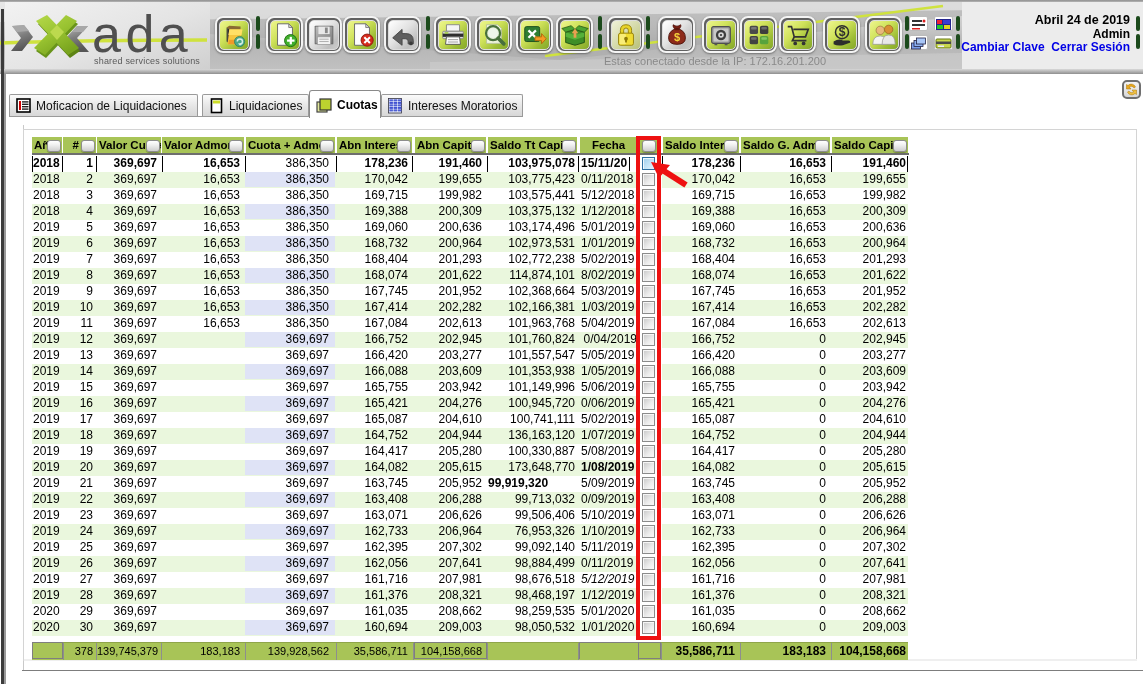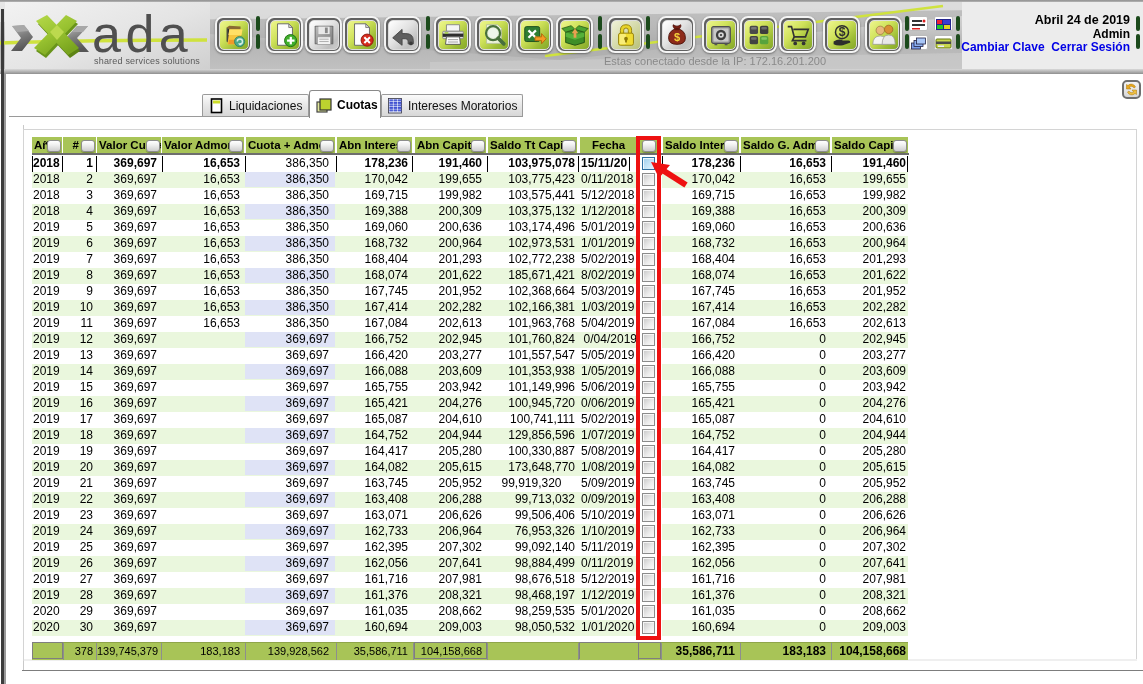--- a/index.html
+++ b/index.html
@@ -357,20 +357,31 @@
       <div class="sep2" style="left:1136px;"></div>
   <div id="iptxt">Estas conectado desde la IP: 172.16.201.200</div>
   <div id="dt1">Abril 24 de 2019</div>
   <div id="dt2">Admin</div>
   <div id="dt3">Cambiar Clave&nbsp; Cerrar Sesión</div>
 </div>
 <div id="band"></div>
 <div id="wbl1"></div>
 <div id="wbl2"></div>
 
+<div class="tab" style="left:9px;width:189px;">
+  <svg width="16" height="16" viewBox="0 0 16 16">
+    <rect x="1" y="1" width="13" height="13" fill="#fff" stroke="#000" stroke-width="1.6"></rect>
+    <rect x="3" y="3" width="2" height="9" fill="#c00"></rect>
+    <rect x="6" y="3.2" width="6.5" height="1.4" fill="#222"></rect>
+    <rect x="6" y="5.6" width="6.5" height="1.4" fill="#222"></rect>
+    <rect x="6" y="8.0" width="6.5" height="1.4" fill="#222"></rect>
+    <rect x="6" y="10.4" width="6.5" height="1.4" fill="#222"></rect>
+  </svg>
+  <div class="lbl">Moficacion de Liquidaciones</div>
+</div>
 <div class="tab" style="left:202px;width:107px;">
   <svg width="16" height="16" viewBox="0 0 16 16">
     <rect x="2.5" y="1" width="10" height="13.5" fill="#fff" stroke="#000" stroke-width="1.6"></rect>
     <rect x="4" y="2.5" width="7" height="3" fill="#cddd28"></rect>
   </svg>
   <div class="lbl">Liquidaciones</div>
 </div>
 <div class="tab" style="left:381px;width:142px;">
   <svg width="17" height="16" viewBox="0 0 17 16">
     <rect x="0.5" y="0.5" width="13" height="14.5" fill="#e8eef8" stroke="#334" stroke-width="0.8"></rect>
@@ -586,21 +597,21 @@
       <div style="position:absolute;left:213px;top:0;width:90px;height:15px;background:#dfe3f6;"></div>
       <div style="position:absolute;left:605px;top:0;width:25px;height:16px;background:#fff;"></div>
       <div class="cb" style="left:610px;top:1px;"></div>
       <div class="c" style="left:0px;width:30px;text-align:left;padding-left:1px;">2019</div>
       <div class="c" style="left:31px;width:33px;text-align:right;padding-right:3px;">8</div>
       <div class="c" style="left:65px;width:64px;text-align:right;padding-right:4px;">369,697</div>
       <div class="c" style="left:130px;width:82px;text-align:right;padding-right:4px;">16,653</div>
       <div class="c" style="left:214px;width:89px;text-align:right;padding-right:6px;">386,350</div>
       <div class="c" style="left:305px;width:75px;text-align:right;padding-right:4px;">168,074</div>
       <div class="c" style="left:383px;width:71px;text-align:right;padding-right:4px;">201,622</div>
-      <div class="c" style="left:456px;width:89px;text-align:right;padding-right:2px;">185,671,421</div>
+      <div class="c" style="left:456px;width:89px;text-align:right;padding-right:2px;">114,874,101</div>
       <div class="c" style="left:548px;width:57px;text-align:left;padding-left:1px;">8/02/2019</div>
       <div class="c" style="left:631px;width:76px;text-align:right;padding-right:4px;">168,074</div>
       <div class="c" style="left:709px;width:89px;text-align:right;padding-right:4px;">16,653</div>
       <div class="c" style="left:800px;width:76px;text-align:right;padding-right:2px;">201,622</div>
     </div>
 <div class="row" style="top:284px;background:#ffffff;">
       <div style="position:absolute;left:213px;top:0;width:90px;height:15px;background:#ffffff;"></div>
       <div style="position:absolute;left:605px;top:0;width:25px;height:16px;background:#fff;"></div>
       <div class="cb" style="left:610px;top:1px;"></div>
       <div class="c" style="left:0px;width:30px;text-align:left;padding-left:1px;">2019</div>
@@ -749,21 +760,21 @@
 <div class="row" style="top:428px;background:#eaf7dd;">
       <div style="position:absolute;left:213px;top:0;width:90px;height:15px;background:#dfe3f6;"></div>
       <div style="position:absolute;left:605px;top:0;width:25px;height:16px;background:#fff;"></div>
       <div class="cb" style="left:610px;top:1px;"></div>
       <div class="c" style="left:0px;width:30px;text-align:left;padding-left:1px;">2019</div>
       <div class="c" style="left:31px;width:33px;text-align:right;padding-right:3px;">18</div>
       <div class="c" style="left:65px;width:64px;text-align:right;padding-right:4px;">369,697</div>
       <div class="c" style="left:214px;width:89px;text-align:right;padding-right:6px;">369,697</div>
       <div class="c" style="left:305px;width:75px;text-align:right;padding-right:4px;">164,752</div>
       <div class="c" style="left:383px;width:71px;text-align:right;padding-right:4px;">204,944</div>
-      <div class="c" style="left:456px;width:89px;text-align:right;padding-right:2px;">129,856,596</div>
+      <div class="c" style="left:456px;width:89px;text-align:right;padding-right:2px;">136,163,120</div>
       <div class="c" style="left:548px;width:57px;text-align:left;padding-left:1px;">1/07/2019</div>
       <div class="c" style="left:631px;width:76px;text-align:right;padding-right:4px;">164,752</div>
       <div class="c" style="left:709px;width:89px;text-align:right;padding-right:4px;">0</div>
       <div class="c" style="left:800px;width:76px;text-align:right;padding-right:2px;">204,944</div>
     </div>
 <div class="row" style="top:444px;background:#ffffff;">
       <div style="position:absolute;left:213px;top:0;width:90px;height:15px;background:#ffffff;"></div>
       <div style="position:absolute;left:605px;top:0;width:25px;height:16px;background:#fff;"></div>
       <div class="cb" style="left:610px;top:1px;"></div>
       <div class="c" style="left:0px;width:30px;text-align:left;padding-left:1px;">2019</div>
@@ -782,36 +793,36 @@
       <div style="position:absolute;left:213px;top:0;width:90px;height:15px;background:#dfe3f6;"></div>
       <div style="position:absolute;left:605px;top:0;width:25px;height:16px;background:#fff;"></div>
       <div class="cb" style="left:610px;top:1px;"></div>
       <div class="c" style="left:0px;width:30px;text-align:left;padding-left:1px;">2019</div>
       <div class="c" style="left:31px;width:33px;text-align:right;padding-right:3px;">20</div>
       <div class="c" style="left:65px;width:64px;text-align:right;padding-right:4px;">369,697</div>
       <div class="c" style="left:214px;width:89px;text-align:right;padding-right:6px;">369,697</div>
       <div class="c" style="left:305px;width:75px;text-align:right;padding-right:4px;">164,082</div>
       <div class="c" style="left:383px;width:71px;text-align:right;padding-right:4px;">205,615</div>
       <div class="c" style="left:456px;width:89px;text-align:right;padding-right:2px;">173,648,770</div>
-      <div class="c" style="left:548px;width:57px;text-align:left;padding-left:1px;">1/08/2019</div>
+      <div class="c" style="left:548px;width:57px;text-align:left;padding-left:1px;font-weight:bold;">1/08/2019</div>
       <div class="c" style="left:631px;width:76px;text-align:right;padding-right:4px;">164,082</div>
       <div class="c" style="left:709px;width:89px;text-align:right;padding-right:4px;">0</div>
       <div class="c" style="left:800px;width:76px;text-align:right;padding-right:2px;">205,615</div>
     </div>
 <div class="row" style="top:476px;background:#ffffff;">
       <div style="position:absolute;left:213px;top:0;width:90px;height:15px;background:#ffffff;"></div>
       <div style="position:absolute;left:605px;top:0;width:25px;height:16px;background:#fff;"></div>
       <div class="cb" style="left:610px;top:1px;"></div>
       <div class="c" style="left:0px;width:30px;text-align:left;padding-left:1px;">2019</div>
       <div class="c" style="left:31px;width:33px;text-align:right;padding-right:3px;">21</div>
       <div class="c" style="left:65px;width:64px;text-align:right;padding-right:4px;">369,697</div>
       <div class="c" style="left:214px;width:89px;text-align:right;padding-right:6px;">369,697</div>
       <div class="c" style="left:305px;width:75px;text-align:right;padding-right:4px;">163,745</div>
       <div class="c" style="left:383px;width:71px;text-align:right;padding-right:4px;">205,952</div>
-      <div class="c" style="left:456px;width:89px;text-align:center;padding-right:2px;">99,919,320</div>
+      <div class="c" style="left:456px;width:89px;text-align:left;padding-right:2px;font-weight:bold;">99,919,320</div>
       <div class="c" style="left:548px;width:57px;text-align:left;padding-left:1px;">5/09/2019</div>
       <div class="c" style="left:631px;width:76px;text-align:right;padding-right:4px;">163,745</div>
       <div class="c" style="left:709px;width:89px;text-align:right;padding-right:4px;">0</div>
       <div class="c" style="left:800px;width:76px;text-align:right;padding-right:2px;">205,952</div>
     </div>
 <div class="row" style="top:492px;background:#eaf7dd;">
       <div style="position:absolute;left:213px;top:0;width:90px;height:15px;background:#dfe3f6;"></div>
       <div style="position:absolute;left:605px;top:0;width:25px;height:16px;background:#fff;"></div>
       <div class="cb" style="left:610px;top:1px;"></div>
       <div class="c" style="left:0px;width:30px;text-align:left;padding-left:1px;">2019</div>
@@ -894,21 +905,21 @@
       <div style="position:absolute;left:213px;top:0;width:90px;height:15px;background:#ffffff;"></div>
       <div style="position:absolute;left:605px;top:0;width:25px;height:16px;background:#fff;"></div>
       <div class="cb" style="left:610px;top:1px;"></div>
       <div class="c" style="left:0px;width:30px;text-align:left;padding-left:1px;">2019</div>
       <div class="c" style="left:31px;width:33px;text-align:right;padding-right:3px;">27</div>
       <div class="c" style="left:65px;width:64px;text-align:right;padding-right:4px;">369,697</div>
       <div class="c" style="left:214px;width:89px;text-align:right;padding-right:6px;">369,697</div>
       <div class="c" style="left:305px;width:75px;text-align:right;padding-right:4px;">161,716</div>
       <div class="c" style="left:383px;width:71px;text-align:right;padding-right:4px;">207,981</div>
       <div class="c" style="left:456px;width:89px;text-align:right;padding-right:2px;">98,676,518</div>
-      <div class="c" style="left:548px;width:57px;text-align:left;padding-left:1px;">5/12/2019</div>
+      <div class="c" style="left:548px;width:57px;text-align:left;padding-left:1px;font-style:italic;">5/12/2019</div>
       <div class="c" style="left:631px;width:76px;text-align:right;padding-right:4px;">161,716</div>
       <div class="c" style="left:709px;width:89px;text-align:right;padding-right:4px;">0</div>
       <div class="c" style="left:800px;width:76px;text-align:right;padding-right:2px;">207,981</div>
     </div>
 <div class="row" style="top:588px;background:#eaf7dd;">
       <div style="position:absolute;left:213px;top:0;width:90px;height:15px;background:#dfe3f6;"></div>
       <div style="position:absolute;left:605px;top:0;width:25px;height:16px;background:#fff;"></div>
       <div class="cb" style="left:610px;top:1px;"></div>
       <div class="c" style="left:0px;width:30px;text-align:left;padding-left:1px;">2019</div>
       <div class="c" style="left:31px;width:33px;text-align:right;padding-right:3px;">28</div>

